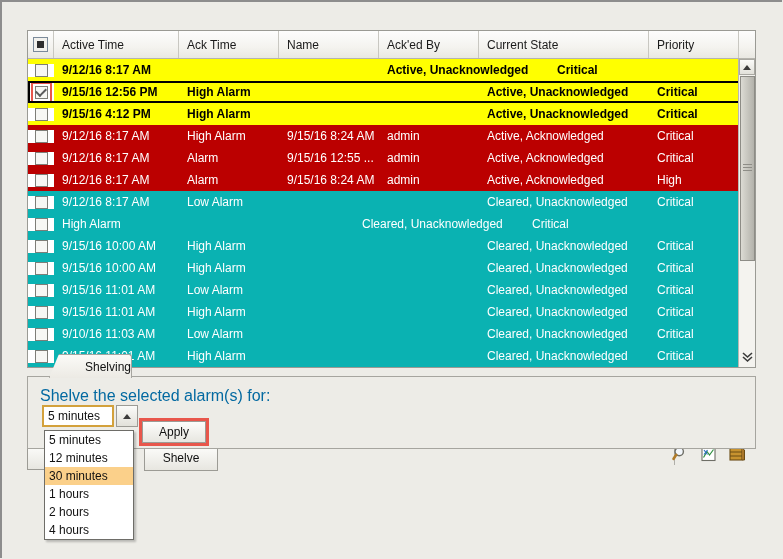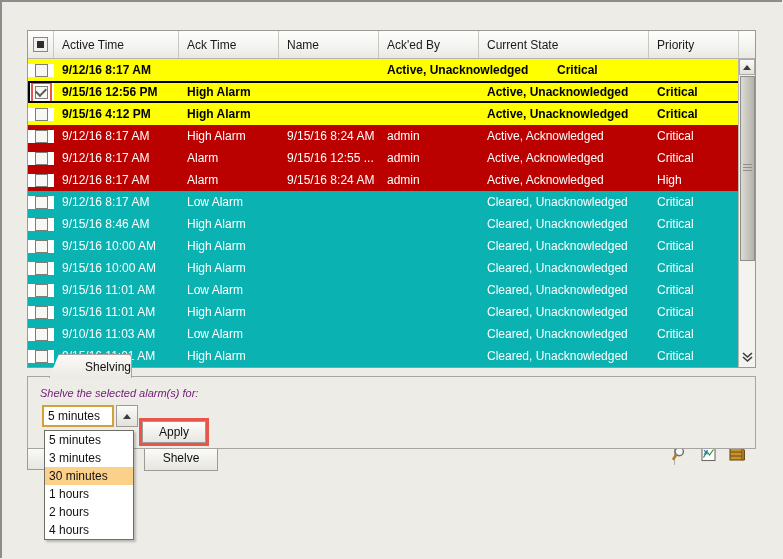--- a/index.html
+++ b/index.html
@@ -130,21 +130,21 @@
     z-index:4;
   }
   .shelve-panel{
     position:absolute;left:25px;top:374px;width:729px;height:73px;
     background:#edece7;
     border:1px solid #a6a59f;border-top:1px solid #a6a59f;
     box-sizing:border-box;
     z-index:3;
   }
   .shelve-label{
-    position:absolute;left:12px;top:10px;font-size:11px;color:#701a75;white-space:nowrap;font-style:italic;
+    position:absolute;left:12px;top:10px;font-size:16px;color:#0369a1;white-space:nowrap;
   }
   .combo{
     position:absolute;left:40px;top:403px;width:96px;height:22px;
     display:flex;box-sizing:border-box;z-index:6;
   }
   .combo-field{
     flex:1;background:#ffffff;border:2px solid #d3a13c;
     box-sizing:border-box;display:flex;align-items:center;padding-left:4px;
     font-size:12px;color:#111;
   }
@@ -321,21 +321,20 @@
           <div class="cell c3"></div>
           <div class="cell c4"></div>
           <div class="cell c5">Cleared, Unacknowledged</div>
           <div class="cell c6">Critical</div>
           <div class="cell" style="flex: 1 1 0%;"></div>
         </div>
         <div class="row teal">
           <div class="cell sel c0">
             <span class="cbx"></span>
           </div>
-          <div class="cell c1">9/15/16 8:46 AM</div>
           <div class="cell c2">High Alarm</div>
           <div class="cell c3"></div>
           <div class="cell c4"></div>
           <div class="cell c5">Cleared, Unacknowledged</div>
           <div class="cell c6">Critical</div>
           <div class="cell" style="flex: 1 1 0%;"></div>
         </div>
         <div class="row teal">
           <div class="cell sel c0">
             <span class="cbx"></span>
@@ -443,21 +442,21 @@
 
   <div class="apply-hl">
     <div class="apply-btn">Apply</div>
   </div>
 
   <div class="ghost-btn"></div>
   <div class="shelve-btn">Shelve</div>
 
   <div class="dropdown" id="dropdown">
       <div class="dd-item">5 minutes</div>
-      <div class="dd-item">3 minutes</div>
+      <div class="dd-item">12 minutes</div>
       <div class="dd-item hi">30 minutes</div>
       <div class="dd-item">1 hours</div>
       <div class="dd-item">2 hours</div>
       <div class="dd-item">4 hours</div>
     </div>
 
   <div class="icon-sep"></div>
   <div class="icon-bar">
 
     <span>

